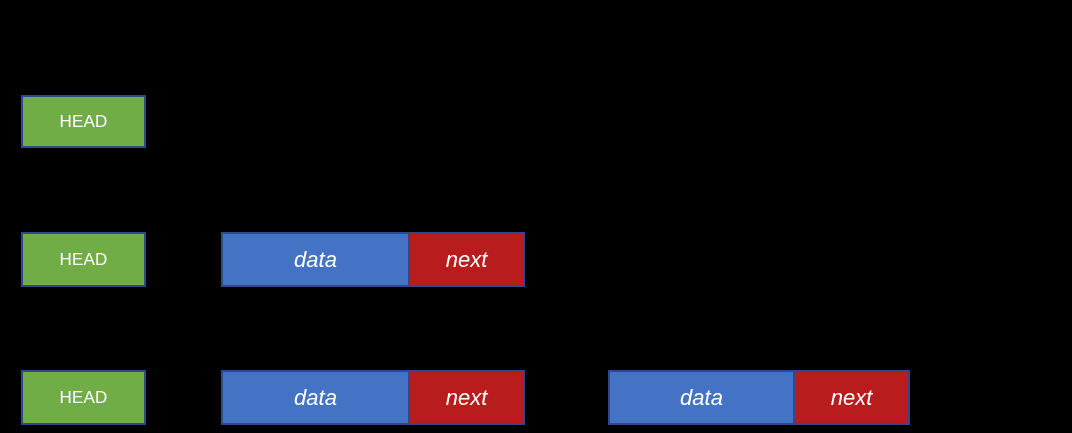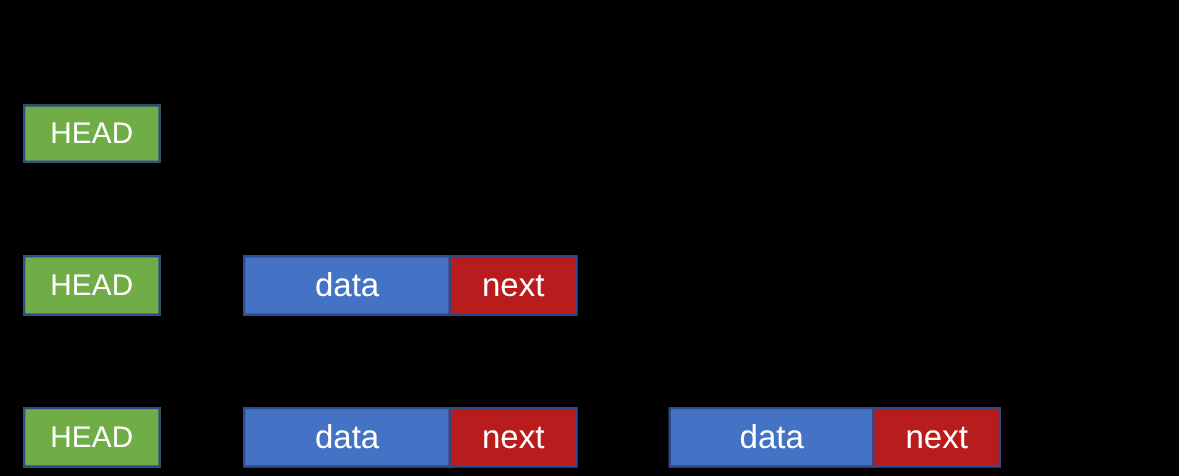--- a/index.html
+++ b/index.html
@@ -19,45 +19,46 @@
     overflow: hidden;
   }
   .box {
     position: absolute;
     box-sizing: border-box;
     border: 2px solid #2e4a8c;
     display: flex;
     align-items: center;
     justify-content: center;
     color: #ffffff;
-    font-size: 27px;
+    font-size: 17px;
     line-height: 1;
     letter-spacing: 0.2px;
     white-space: nowrap;
     user-select: none;
   }
   .box-head  { background: #70ad47; }
 
   
   .node {
     position: absolute;
     display: flex;
   }
   .node .cell {
     position: relative;
     box-sizing: border-box;
     border: 2px solid #2e4a8c;
     display: flex;
     align-items: center;
     justify-content: center;
     color: #ffffff;
-    font-size: 30px;
+    font-size: 22px;
     line-height: 1;
     white-space: nowrap;
     user-select: none;
+    font-style: italic;
   }
   .node .cell + .cell {
     margin-left: -2px;
   }
   .cell-data { background: #4472c4; }
   .cell-next { background: #b91c1c; }
 </style>
 </head>
 <body>
 

